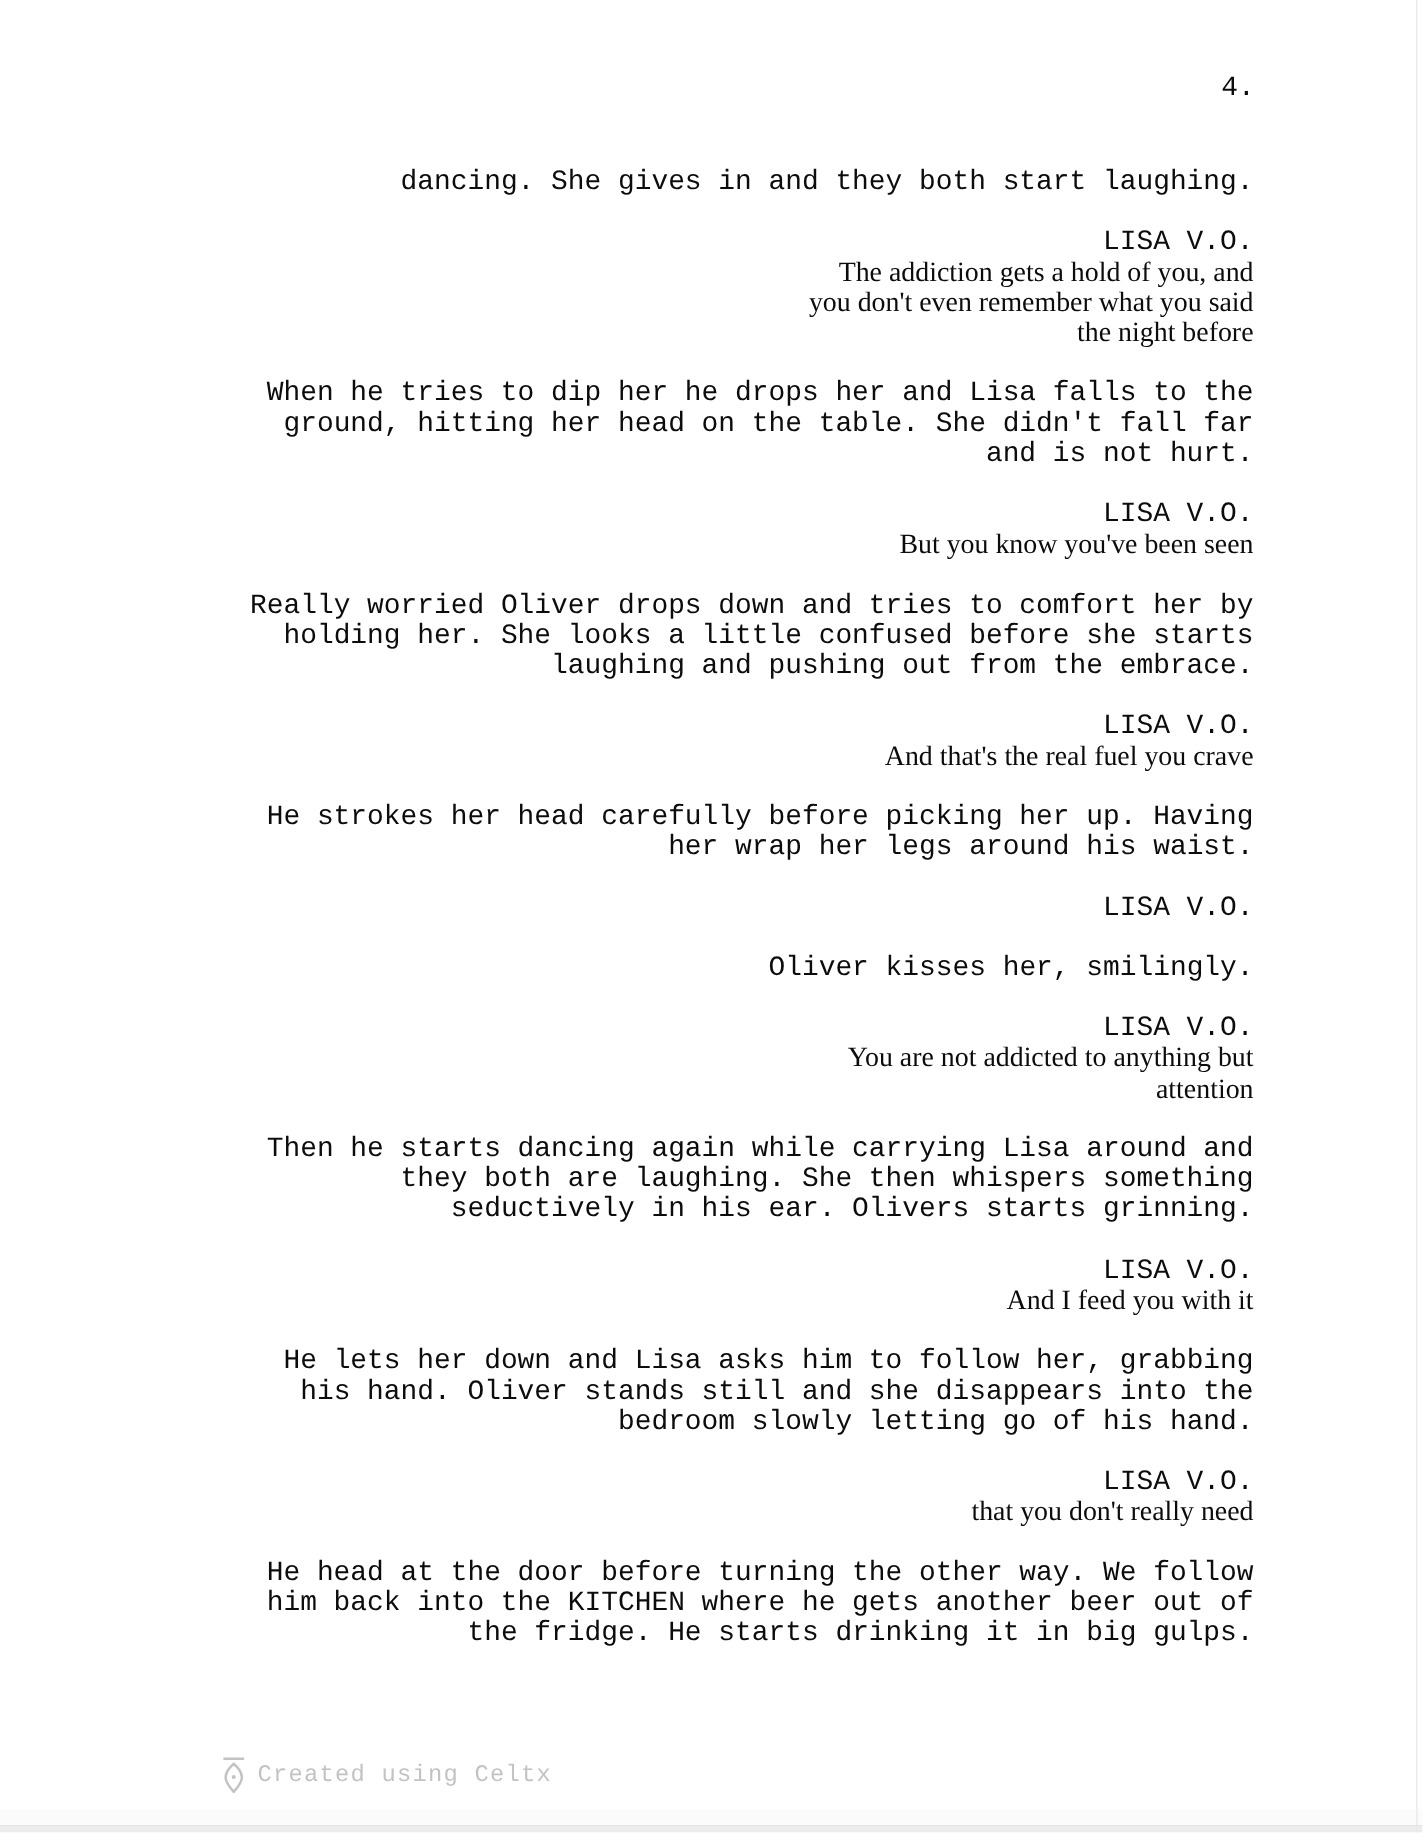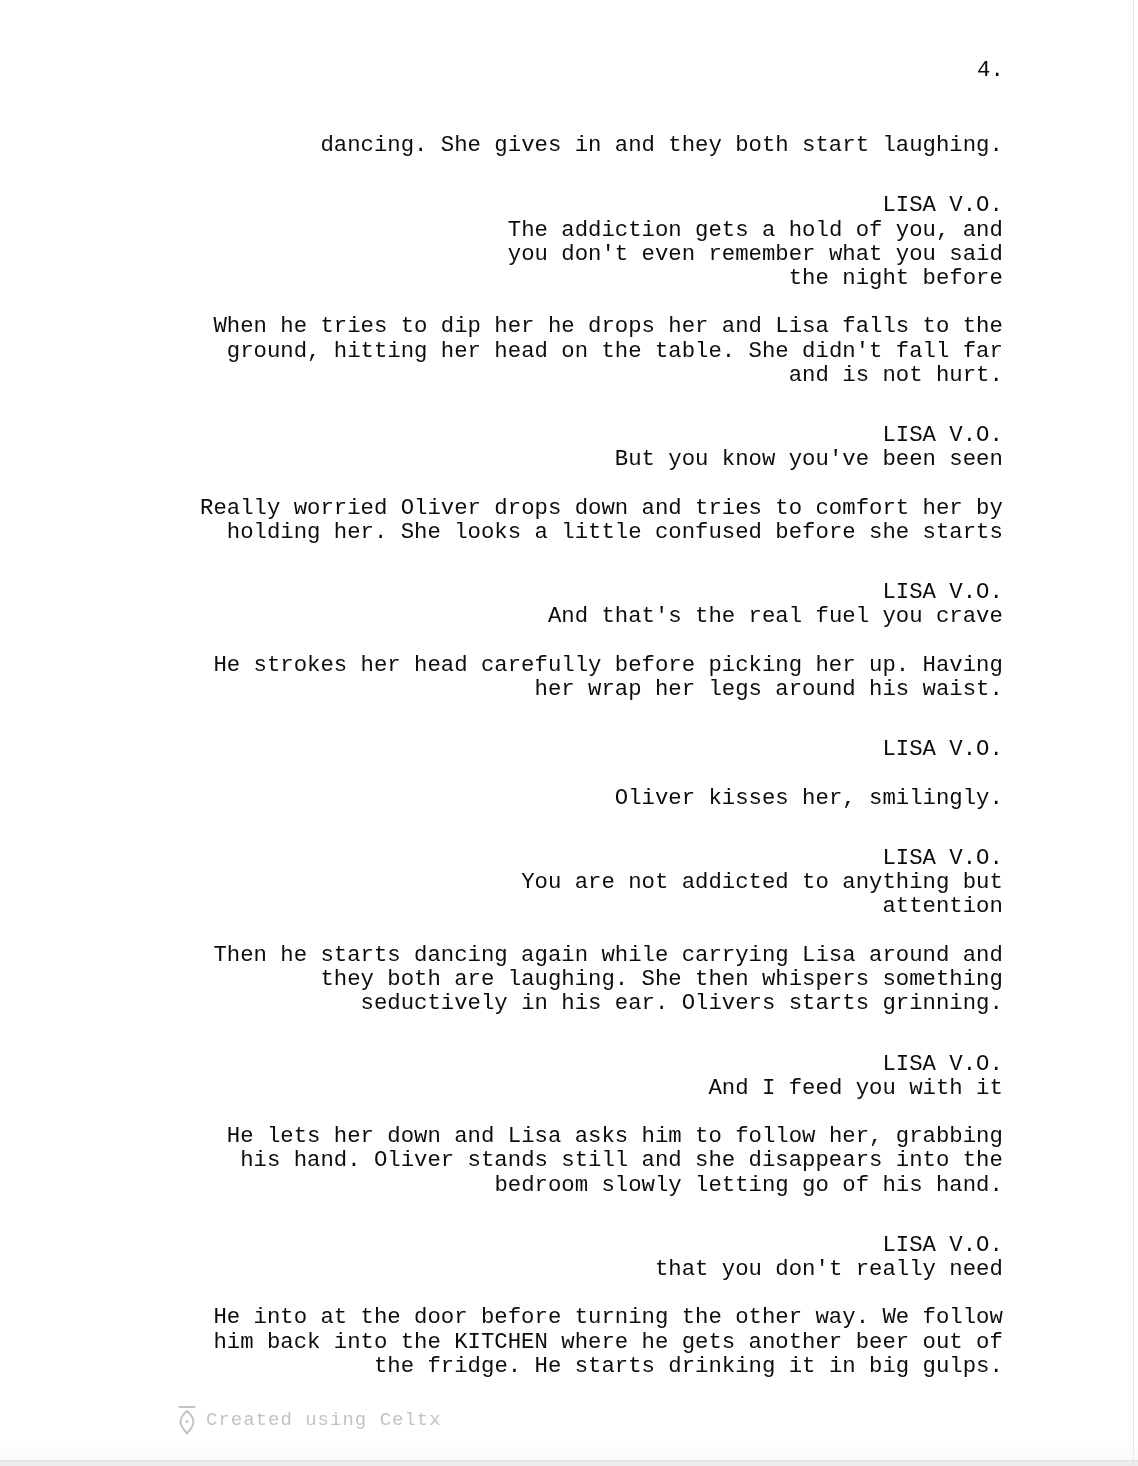--- a/index.html
+++ b/index.html
@@ -23,22 +23,22 @@
     position: absolute; left: 977px; top: 58px;
     font-size: 22.3px; line-height: 24.2px; color: var(--text);
     white-space: pre;
   }
 
   .script-body {
     position: absolute; left: 200px; top: 133px;
     font-size: 22.3px; line-height: 24.2px; color: var(--text); text-align: right;
   }
   .line { height: 24.2px; white-space: pre; }
-  .line.dialogue  { padding-left: 9ch; }
-  .line.character { padding-left: 19ch; margin-top: 12px; }
+  .line.dialogue  { padding-left: 9ch; font-family: Liberation Serif, serif; }
+  .line.character { padding-left: 19ch; }
 
   .watermark {
     position: absolute; left: 176px; top: 1404px;
     display: flex; align-items: center; gap: 8px;
     color: var(--watermark);
     font-size: 19px; line-height: 32px;
     letter-spacing: 1px;
     white-space: pre;
   }
   .watermark .nib { display: inline-flex; width: 22px; height: 31px; }
@@ -75,20 +75,21 @@
       <div class="line blank">&nbsp;</div>
       <div class="line action">When he tries to dip her he drops her and Lisa falls to the</div>
       <div class="line action">ground, hitting her head on the table. She didn't fall far</div>
       <div class="line action">and is not hurt.</div>
       <div class="line blank">&nbsp;</div>
       <div class="line character">LISA V.O.</div>
       <div class="line dialogue">But you know you've been seen</div>
       <div class="line blank">&nbsp;</div>
       <div class="line action">Really worried Oliver drops down and tries to comfort her by</div>
       <div class="line action">holding her. She looks a little confused before she starts</div>
+      <div class="line action">laughing and pushing out from the embrace.</div>
       <div class="line blank">&nbsp;</div>
       <div class="line character">LISA V.O.</div>
       <div class="line dialogue">And that's the real fuel you crave</div>
       <div class="line blank">&nbsp;</div>
       <div class="line action">He strokes her head carefully before picking her up. Having</div>
       <div class="line action">her wrap her legs around his waist.</div>
       <div class="line blank">&nbsp;</div>
       <div class="line character">LISA V.O.</div>
       <div class="line blank">&nbsp;</div>
       <div class="line action">Oliver kisses her, smilingly.</div>
@@ -104,21 +105,21 @@
       <div class="line character">LISA V.O.</div>
       <div class="line dialogue">And I feed you with it</div>
       <div class="line blank">&nbsp;</div>
       <div class="line action">He lets her down and Lisa asks him to follow her, grabbing</div>
       <div class="line action">his hand. Oliver stands still and she disappears into the</div>
       <div class="line action">bedroom slowly letting go of his hand.</div>
       <div class="line blank">&nbsp;</div>
       <div class="line character">LISA V.O.</div>
       <div class="line dialogue">that you don't really need</div>
       <div class="line blank">&nbsp;</div>
-      <div class="line action">He into at the door before turning the other way. We follow</div>
+      <div class="line action">He head at the door before turning the other way. We follow</div>
       <div class="line action">him back into the KITCHEN where he gets another beer out of</div>
       <div class="line action">the fridge. He starts drinking it in big gulps.</div>
     </div>
 
   <div class="watermark">
     <span class="nib">
       <svg width="22" height="31" viewBox="0 0 22 31" fill="none" stroke-width="2" stroke-linecap="round" stroke-linejoin="round">
         <line x1="3.5" y1="2" x2="18.5" y2="2"></line>
         <path d="M11 6 C7.5 9 4.5 13 4.5 17 C4.5 21 7.5 24.5 11 28.5 C14.5 24.5 17.5 21 17.5 17 C17.5 13 14.5 9 11 6 Z"></path>
         <circle cx="11" cy="16.5" r="1.6" fill="currentColor" stroke="none"></circle>

